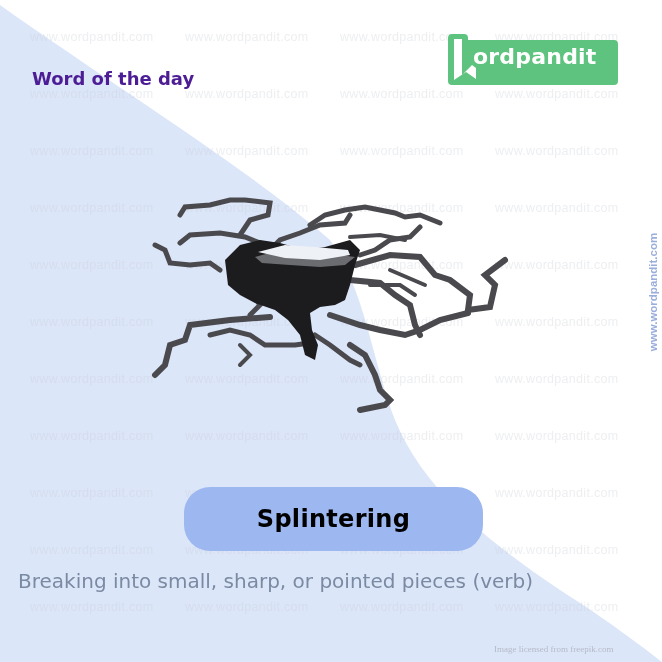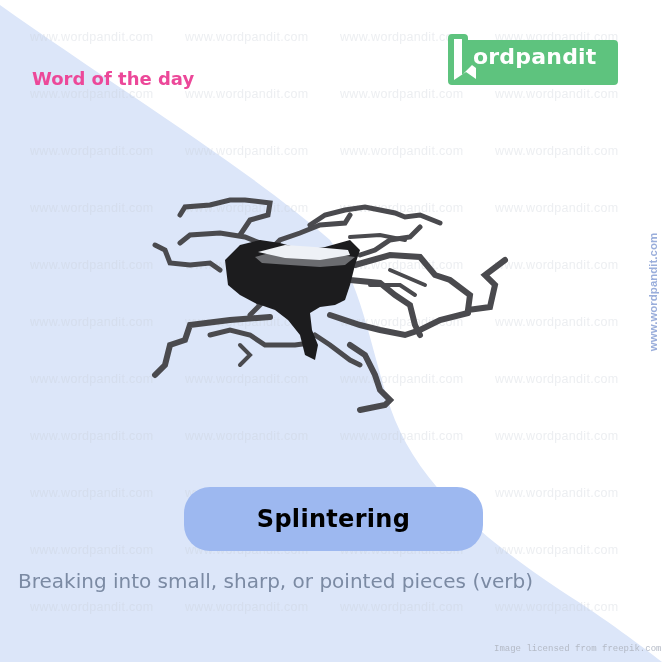--- a/index.html
+++ b/index.html
@@ -2,30 +2,30 @@
 <html><head>
 <meta charset="utf-8">
 <style>
   html, body { margin:0; padding:0; }
   body { width:662px; height:662px; overflow:hidden; background:#ffffff; font-family:"DejaVu Sans", sans-serif; }
   .card { position:relative; width:662px; height:662px; background:#ffffff; overflow:hidden; }
   .bg-shape { position:absolute; left:0; top:0; width:662px; height:662px; }
   .watermarks { position:absolute; left:0; top:0; width:662px; height:662px; pointer-events:none; }
   .wm { position:absolute; font-family:"Liberation Sans", sans-serif; font-size:12.5px; letter-spacing:0.3px; color:rgba(200,205,215,0.35); white-space:nowrap; }
   .brand-title { position:absolute; left:46px; top:40px; font-family:"DejaVu Sans", sans-serif; font-weight:bold; font-size:19px; color:#6d7e98; }
-  .brand-sub { position:absolute; left:32px; top:68px; font-family:"DejaVu Sans", sans-serif; font-weight:bold; font-size:18px; color:#ec4899; }
+  .brand-sub { position:absolute; left:32px; top:68px; font-family:"DejaVu Sans", sans-serif; font-weight:bold; font-size:18px; color:#4c1d95; }
   .logo { position:absolute; left:448px; top:34px; width:152px; height:51px; }
   .logo-text { position:absolute; left:25px; top:10px; font-family:"DejaVu Sans", sans-serif; font-weight:bold; font-size:22px; color:#ffffff; letter-spacing:0.2px; }
   .vertical-url { position:absolute; left:646px; top:218px; width:14px; height:150px; }
   .vertical-url span { position:absolute; left:-68px; top:68px; width:150px; transform:rotate(-90deg); transform-origin:center; font-family:"Liberation Sans", sans-serif; font-weight:bold; font-size:11.5px; color:#9aaedb; text-align:center; white-space:nowrap; }
   .crack { position:absolute; left:150px; top:195px; width:370px; height:225px; }
   .word-pill { position:absolute; left:184px; top:487px; width:299px; height:64px; background:#9db8f0; border-radius:26px; display:flex; align-items:center; justify-content:center; }
   .word-pill span { font-family:"DejaVu Sans", sans-serif; font-weight:bold; font-size:24px; color:#000000; letter-spacing:0.3px; }
   .definition { position:absolute; left:0; width:662px; top:569px; text-align:left; font-family:"DejaVu Sans", sans-serif; font-size:20px; color:#7b8aa3;padding-left:18px; }
-  .credit { position:absolute; left:494px; top:644px; font-family:Liberation Mono, monospace; font-size:9px; color:#b4bac6; white-space:nowrap; }
+  .credit { position:absolute; left:494px; top:644px; font-family:Liberation Serif, serif; font-size:9px; color:#b4bac6; white-space:nowrap; }
 </style>
 </head>
 <body>
 
 <div class="card">
 
   <svg class="bg-shape" viewBox="0 0 662 662">
     <path d="M0,5 C120,90 250,170 330,240 C365,290 372,360 395,420 C420,480 470,530 560,590 C610,622 640,645 662,662 L0,662 Z" fill="#dce6f9"></path>
   </svg>
 

